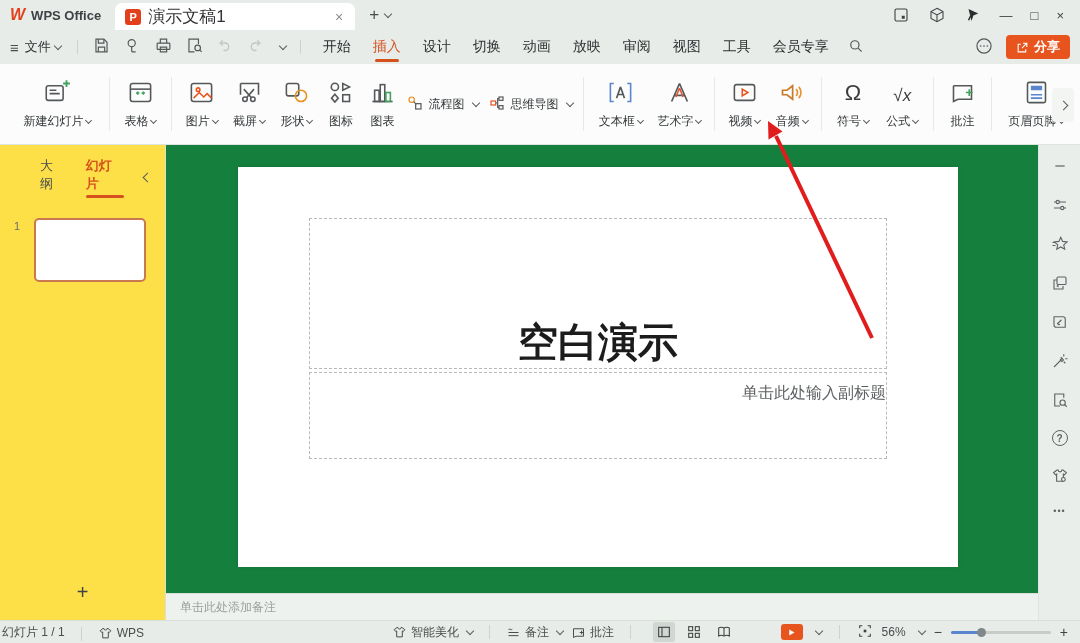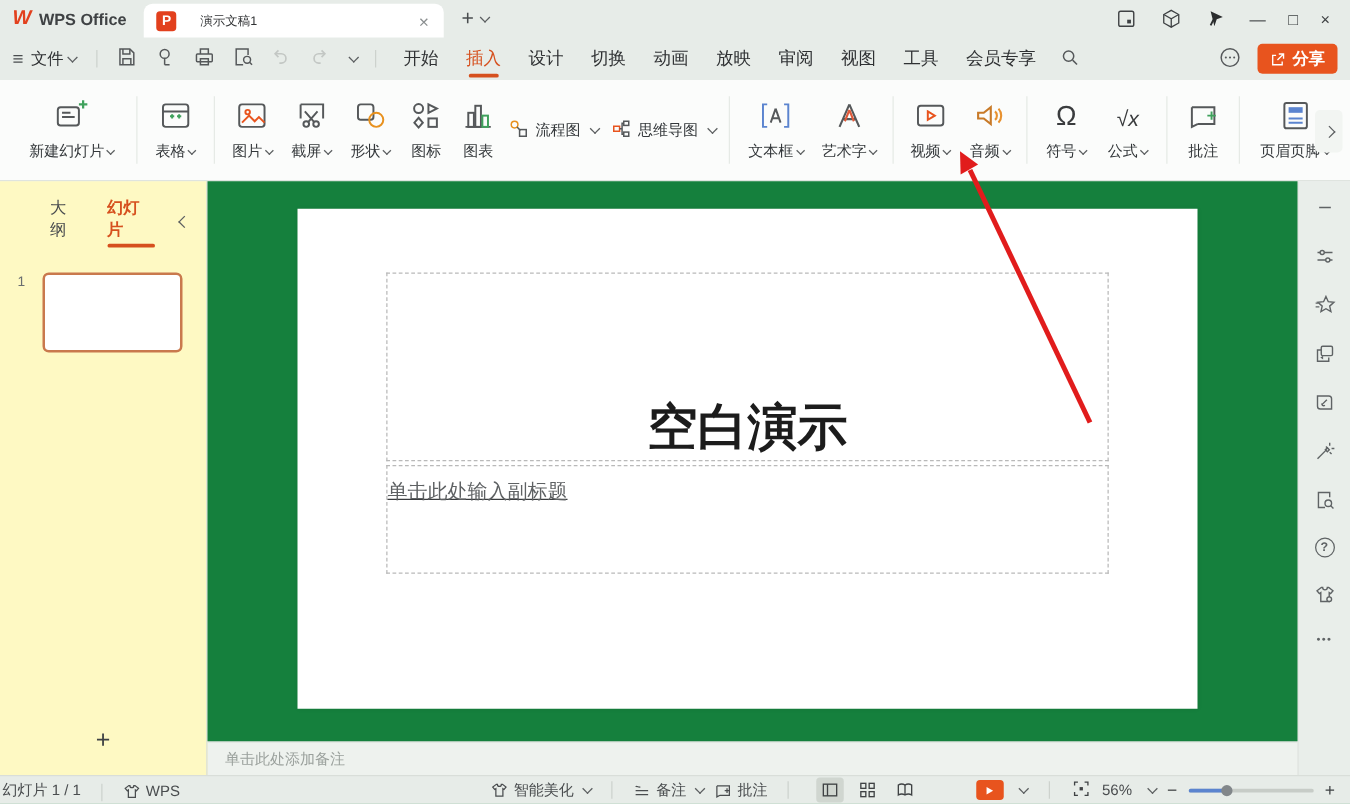--- a/index.html
+++ b/index.html
@@ -6,21 +6,21 @@
   html,body { width:1080px; height:643px; overflow:hidden; }
   body { font-family:"Liberation Sans","DejaVu Sans",sans-serif; background:#e7ece8; position:relative; font-size:12px; color:#3a3c3e; }
 
   
   .titlebar { height:30px; display:flex; align-items:center; background:#e7ece8; }
   .logo-wrap { display:flex; align-items:center; gap:6px; padding:0 14px 0 10px; }
   .logo-w { color:#e2401d; font-weight:800; font-size:16px; font-style:italic; }
   .app-name { font-size:13px; font-weight:700; color:#3f4244; }
   .doc-tab { width:240px; height:27px; margin-top:3px; background:#fff; border-radius:7px 7px 0 0; display:flex; align-items:center; padding:0 8px 0 10px; }
   .p-badge { width:16px; height:16px; background:#e2401d; color:#fff; border-radius:3px; font-size:11px; font-weight:700; display:flex; align-items:center; justify-content:center; }
-  .doc-tab-title { margin-left:19px; font-size:10px; color:#2f3133; flex:1; }
+  .doc-tab-title { margin-left:7px; font-size:17px; color:#2f3133; flex:1; }
   .tab-close { color:#8b8f90; font-size:14px; padding:0 4px; cursor:default; }
   .newtab { margin-left:12px; font-size:17px; color:#4a4d4f; padding:0 2px; }
   .newtab-chev { margin-left:6px; }
   .chev { display:inline-block; width:6px; height:6px; border-right:1.3px solid #5a5d5f; border-bottom:1.3px solid #5a5d5f; transform:rotate(45deg); margin:0 0 2px 4px; }
   .title-right { margin-left:auto; display:flex; align-items:center; gap:18px; padding-right:16px; }
   .win-glyph { font-size:13px; color:#3f4244; }
   .tb-icon svg { display:block; }
 
   
   .menubar { height:34px; display:flex; align-items:center; padding:0 10px; }
@@ -43,38 +43,38 @@
   .rlab { font-size:12px; color:#33373a; white-space:nowrap; display:flex; align-items:center; }
   .rlab .chev { width:5px; height:5px; margin-left:3px; }
   .rdiv { width:1px; height:54px; background:#e6eae6; margin:0 6px; align-self:center; }
   .rstack { display:flex; flex-direction:row; justify-content:center; gap:10px; padding:0 4px; }
   .rrow { display:flex; align-items:center; gap:5px; font-size:12px; color:#33373a; white-space:nowrap; }
   .expand-btn { position:absolute; right:6px; top:24px; width:22px; height:34px; background:#f2f5f2; border-radius:4px; display:flex; align-items:center; justify-content:center; }
   .expand-glyph { width:7px; height:7px; border-right:1.5px solid #5a5d5f; border-top:1.5px solid #5a5d5f; transform:rotate(45deg); }
 
   
   .workspace { display:flex; height:475px; }
-  .leftpanel { width:166px; border-right:1px solid #d9ded9; position:relative; background:#fef9c3; }
+  .leftpanel { width:166px; border-right:1px solid #d9ded9; position:relative; background:#fde047; }
   .lp-tabs { display:flex; align-items:center; padding:12px 14px 8px 40px; gap:20px; font-size:13px; color:#4a4d4f; }
   .lp-tab { position:relative; padding-bottom:5px; }
   .lp-tab.active { color:#d6501e; font-weight:700; }
   .lp-tab.active::after { content:""; position:absolute; left:0; right:0; bottom:0; height:3px; background:#d6501e; border-radius:2px; }
   .lp-collapse { margin-left:auto; width:7px; height:7px; border-left:1.4px solid #5a5d5f; border-bottom:1.4px solid #5a5d5f; transform:rotate(45deg); }
   .thumb-row { display:flex; align-items:flex-start; margin-top:12px; }
   .thumb-num { width:34px; text-align:center; font-size:11px; color:#6a6e70; padding-top:2px; }
   .thumb { width:112px; height:64px; background:#fff; border:2px solid #c9794d; border-radius:5px; }
   .add-slide { position:absolute; bottom:16px; left:0; right:0; text-align:center; font-size:20px; color:#3f4244; }
 
   .centercol { flex:1; display:flex; flex-direction:column; }
   .canvas { position:relative; flex:1; background:#15803d; }
   .slide { position:absolute; left:72px; top:22px; width:720px; height:400px; background:#fff; box-shadow:0 0 4px rgba(0,0,0,.12); }
   .ph-box { position:absolute; border:1px dashed #b9b9b9; }
   .title-box { left:71px; top:51px; width:578px; height:151px; display:flex; align-items:flex-end; justify-content:center; }
   .slide-title { font-size:40px; font-weight:700; color:#1c1c1c; line-height:1.2; padding-bottom:2px; }
-  .subtitle-box { left:71px; top:205px; width:578px; height:87px; text-align:left; padding-top:10px;text-decoration:underline; }
+  .subtitle-box { left:71px; top:205px; width:578px; height:87px; text-align:right; padding-top:10px; }
   .slide-subtitle { font-size:16px; color:#5e6163; }
 
   .rightbar { width:42px; background:#e9eeea; border-left:1px solid #dfe4df; display:flex; flex-direction:column; align-items:center; padding-top:12px; gap:21px; }
   .rb-icon { width:18px; height:18px; display:flex; align-items:center; justify-content:center; color:#5f6365; }
   .helpcirc { width:16px; height:16px; border:1.5px solid #5f6365; border-radius:50%; display:flex; align-items:center; justify-content:center; font-size:10px; font-weight:700; color:#5f6365; }
   .rb-dots { font-size:9px; letter-spacing:1px; color:#5f6365; }
 
   .notesbar { height:27px; background:#eef2ee; border-top:1px solid #d9ded9; display:flex; align-items:center; padding-left:14px; }
   .notes-ph { font-size:12px; color:#9aa09c; }
 

